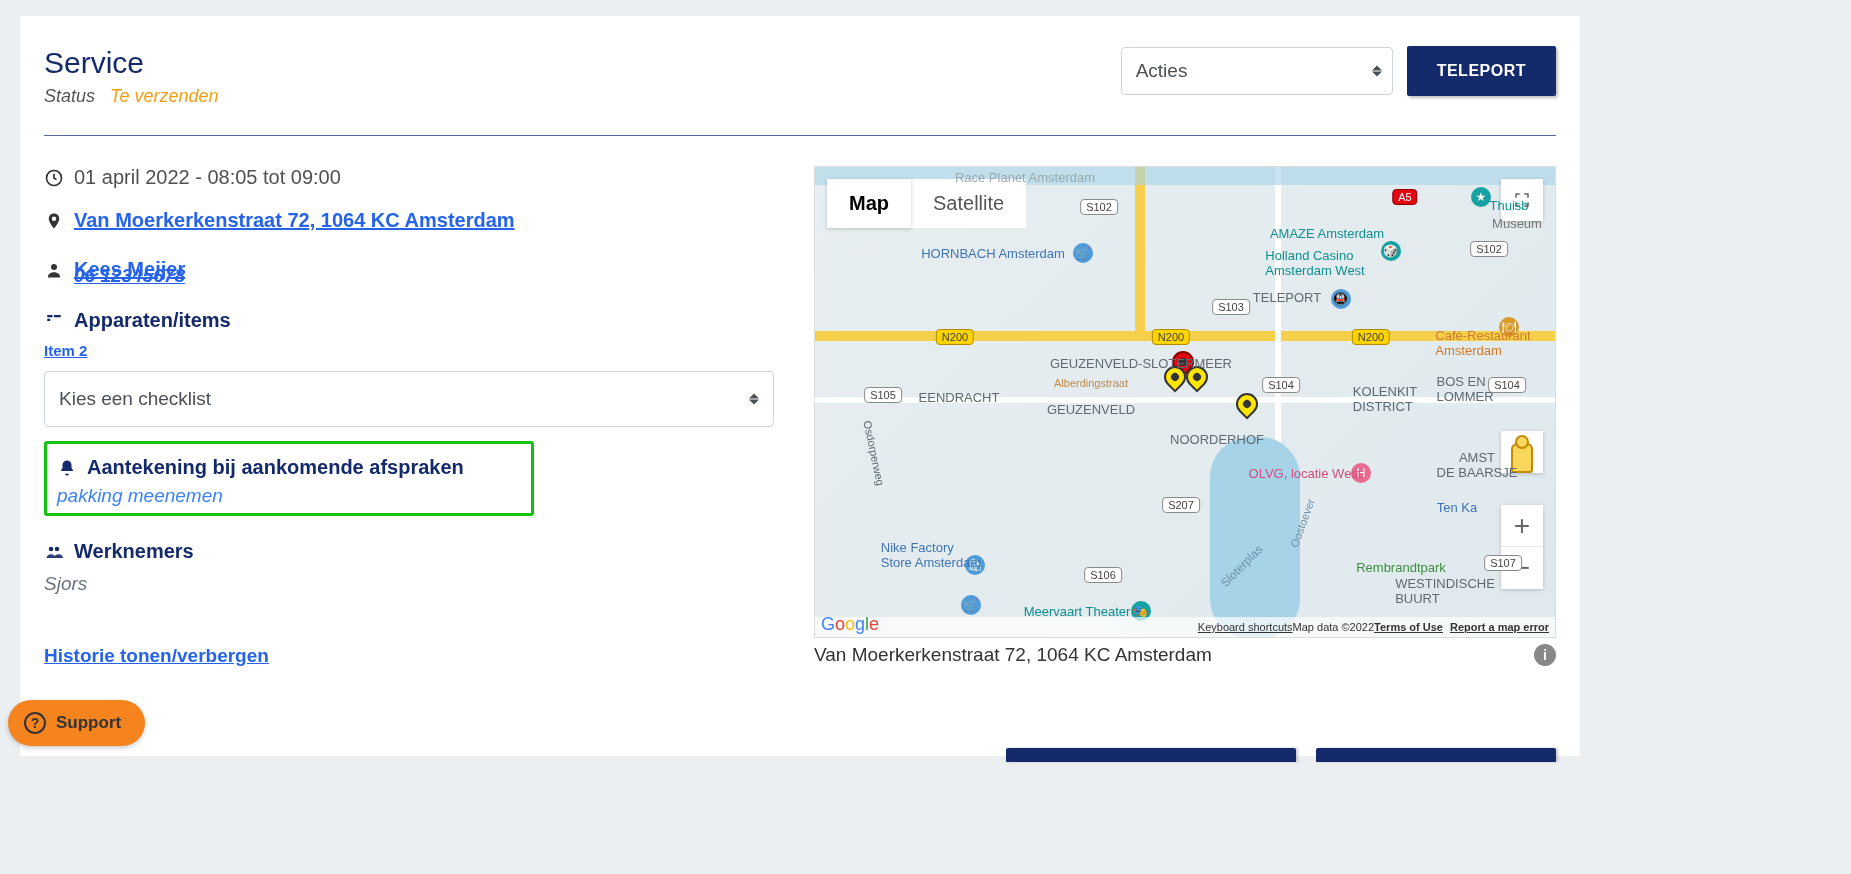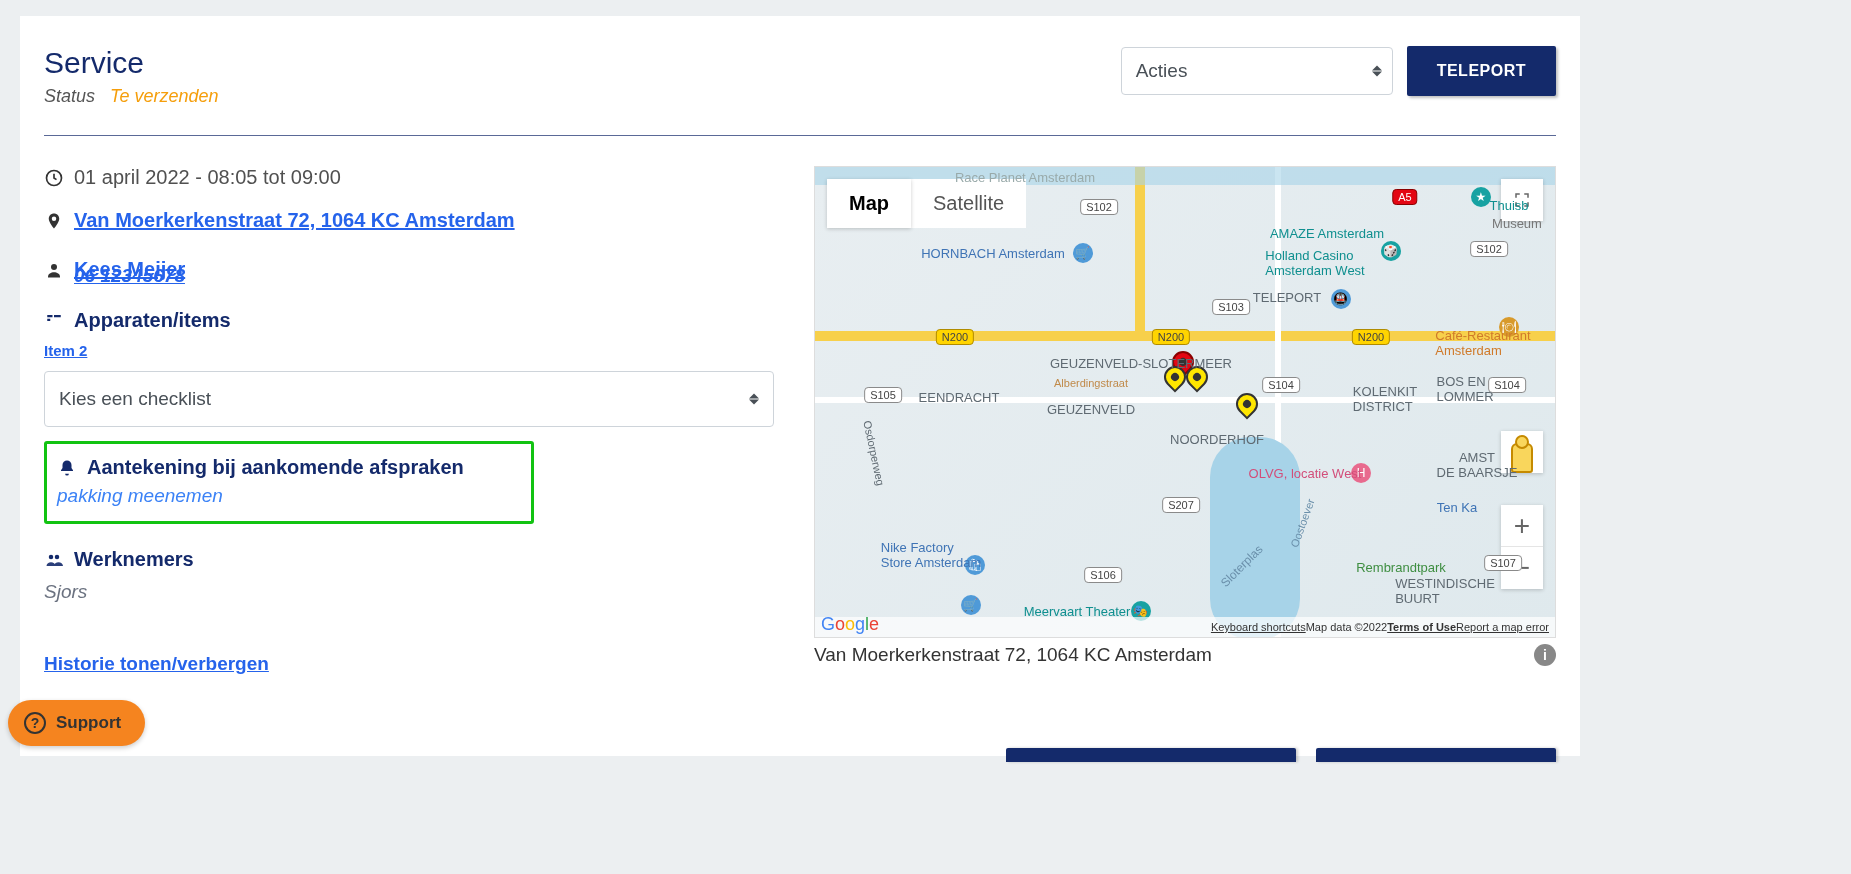--- a/index.html
+++ b/index.html
@@ -93,21 +93,21 @@
     font-size:19px;
     color:#495057;
     background:#fff;
     position:relative;
     cursor:pointer;
   }
   .checklist-select .caret { position:absolute; right:14px; top:50%; transform:translateY(-50%); display:flex; flex-direction:column; gap:1px;}
   .highlight-box {
     border:3px solid #12c312;
     border-radius:3px;
-    padding:12px 10px 14px 10px;
+    padding:12px 10px 6px 10px;
     margin-top:14px;
     width:490px;
   }
   .highlight-box .section-title { margin-top:0; margin-bottom:6px; }
   .note-text { font-style:italic; color:#3b82f6; font-size:19px; }
   .employees-name { font-style:italic; color:#6b7280; font-size:19px; }
   .toggle-link { color:#2563eb; font-weight:600; font-size:19px; margin-top:50px; display:inline-block; }
 
   
   .map {
@@ -436,21 +436,21 @@
         <div class="map-label-text" style="left:694px;top:38px;color:#0f8f8f;">Thuisb</div>
         <div class="map-label-text" style="left:702px;top:56px;color:#777;">Museum</div>
 
         <div class="map-attrib">
           <div class="google">
             <span>G</span><span>o</span><span>o</span><span>g</span><span>l</span><span>e</span>
           </div>
           <a href="#">Keyboard shortcuts</a>
           <span>Map data ©2022</span>
           <a href="#" style="font-weight:600;">Terms of Use</a>
-          <a href="#" style="font-weight:400;">Report a map error</a>
+          <a href="#" style="font-weight:700;margin-left:7px;">Report a map error</a>
         </div>
      </div>
      <div class="map-caption">
        <span>Van Moerkerkenstraat 72, 1064 KC Amsterdam</span>
        <span class="info-icon">i</span>
      </div>
    </div>
   </div>
 
   <div class="bottom-btns">

